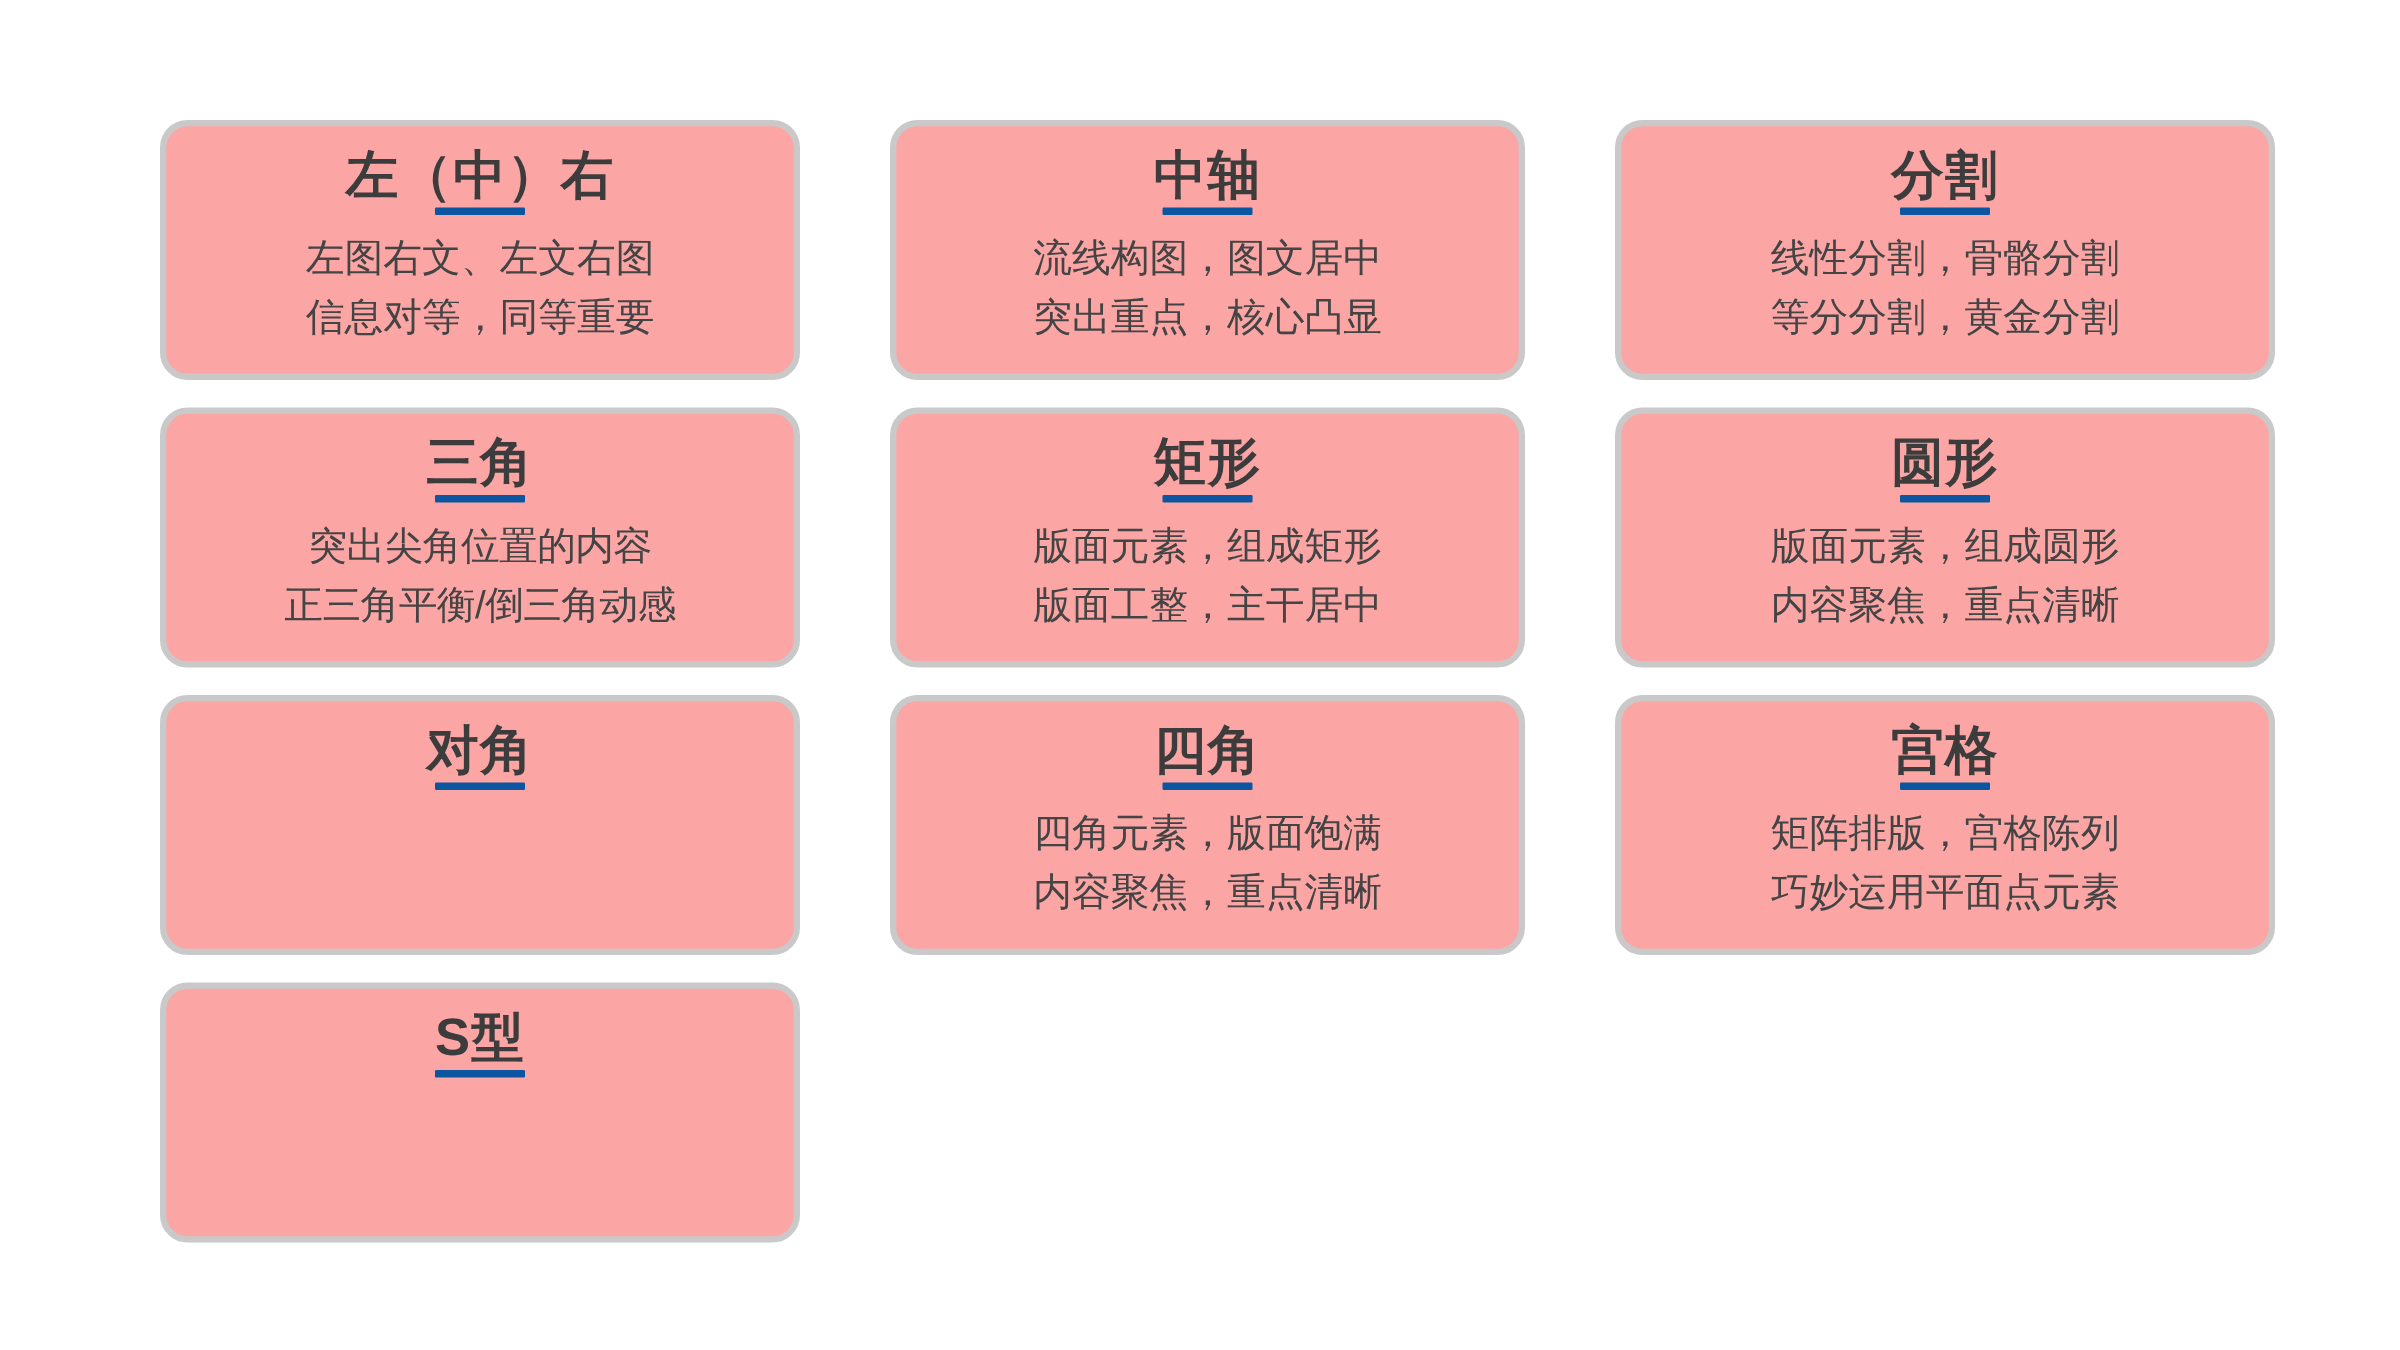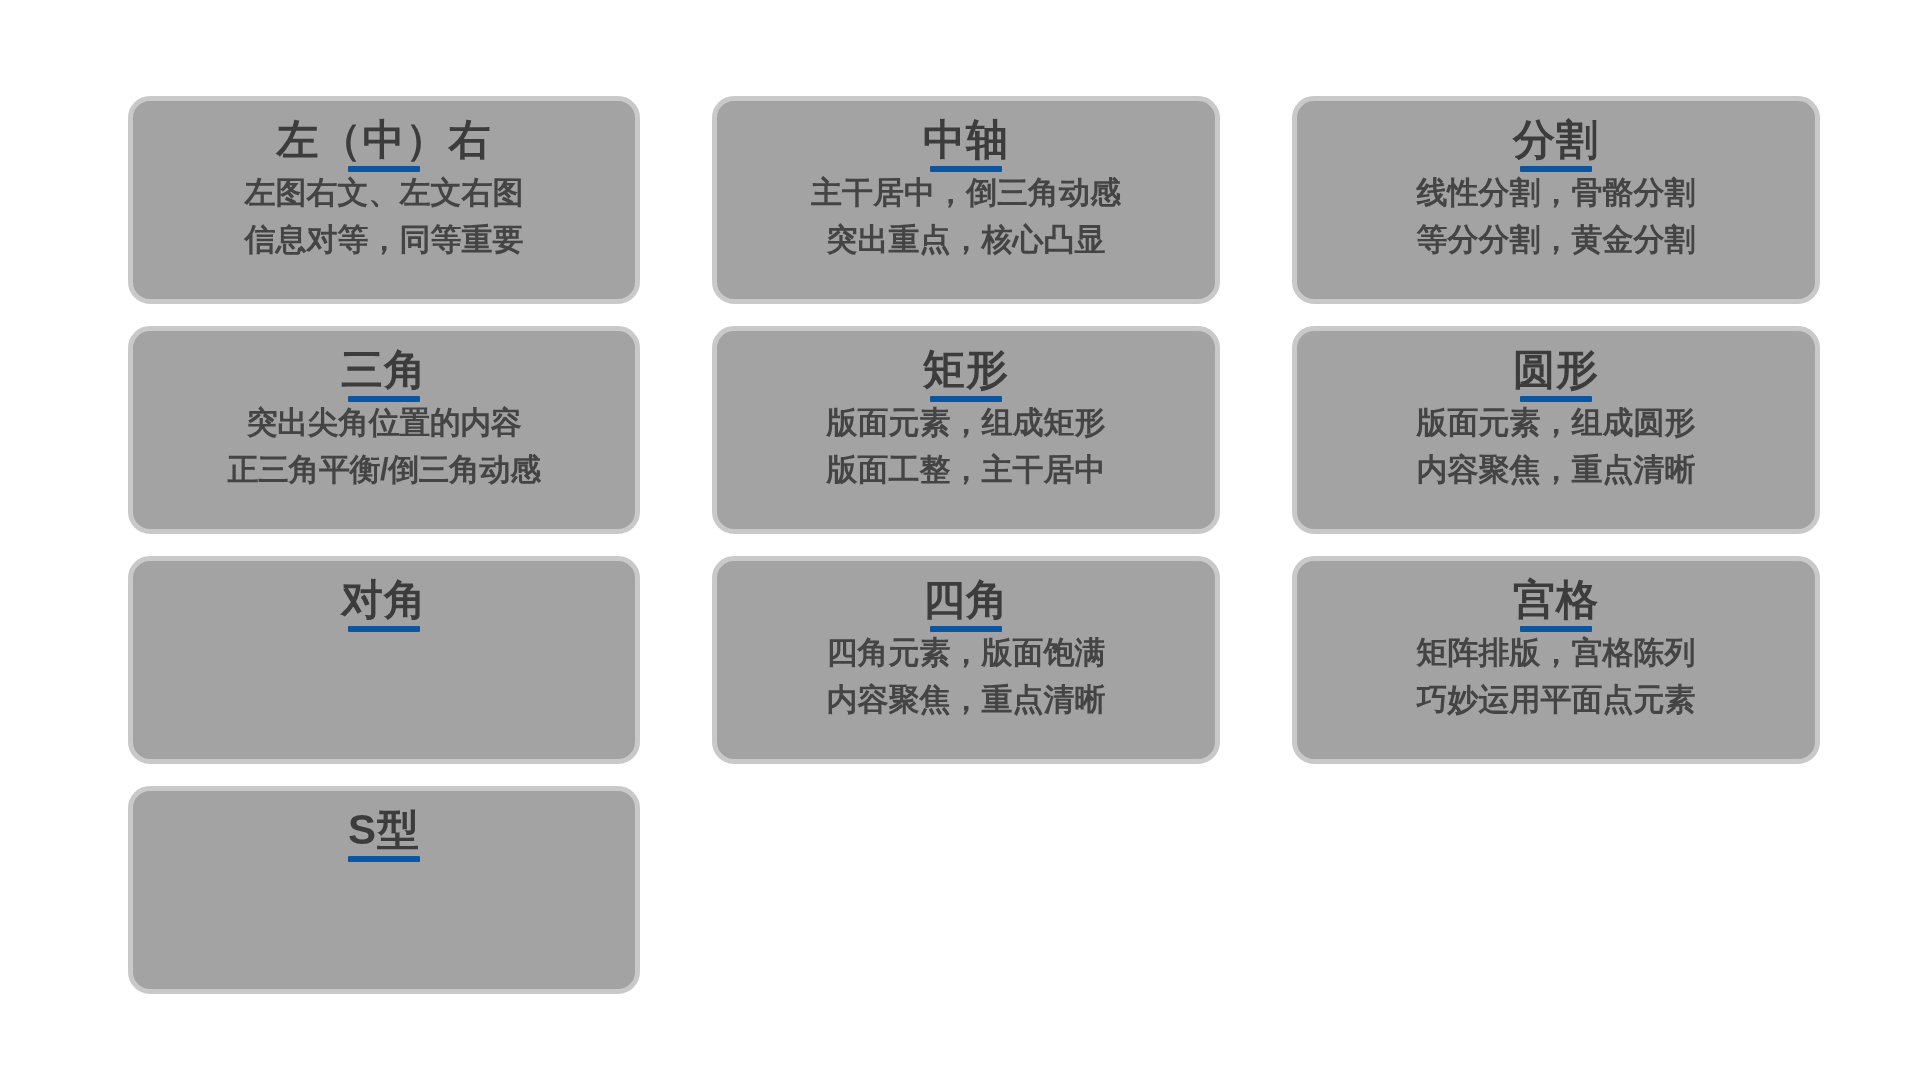--- a/index.html
+++ b/index.html
@@ -32,21 +32,21 @@
     row-gap: 22px;
     align-content: start;
     justify-content: start;
   }
 
   .card {
     box-sizing: border-box;
     height: 208px;
     border: 5px solid #c9c9c9;
     border-radius: 22px;
-    background: #a3a3a3;
+    background: #fca5a5;
     display: flex;
     flex-direction: column;
     align-items: center;
     justify-content: flex-start;
     padding-top: 16px;
     overflow: hidden;
   }
 
   .card-title-wrap {
     display: flex;
@@ -67,25 +67,25 @@
 
   .title-underline {
     width: 72px;
     height: 6px;
     background: #0b55a1;
     margin-top: 4px;
     border-radius: 1px;
   }
 
   .card-lines {
+    margin-top: 14px;
     display: flex;
     flex-direction: column;
     align-items: center;
     gap: 4px;
-    font-weight: bold;
   }
 
   .card-line {
     font-size: 31px;
     color: #444444;
     line-height: 1.38;
     white-space: nowrap;
     text-align: center;
     letter-spacing: 0px;
   }
@@ -111,21 +111,21 @@
         <div class="card-line">信息对等，同等重要</div>
       </div>
     </div>
 
     <div class="card">
       <div class="card-title-wrap">
         <div class="card-title">中轴</div>
         <div class="title-underline"></div>
       </div>
       <div class="card-lines">
-        <div class="card-line">主干居中，倒三角动感</div>
+        <div class="card-line">流线构图，图文居中</div>
         <div class="card-line">突出重点，核心凸显</div>
       </div>
     </div>
 
     <div class="card">
       <div class="card-title-wrap">
         <div class="card-title">分割</div>
         <div class="title-underline"></div>
       </div>
       <div class="card-lines">

